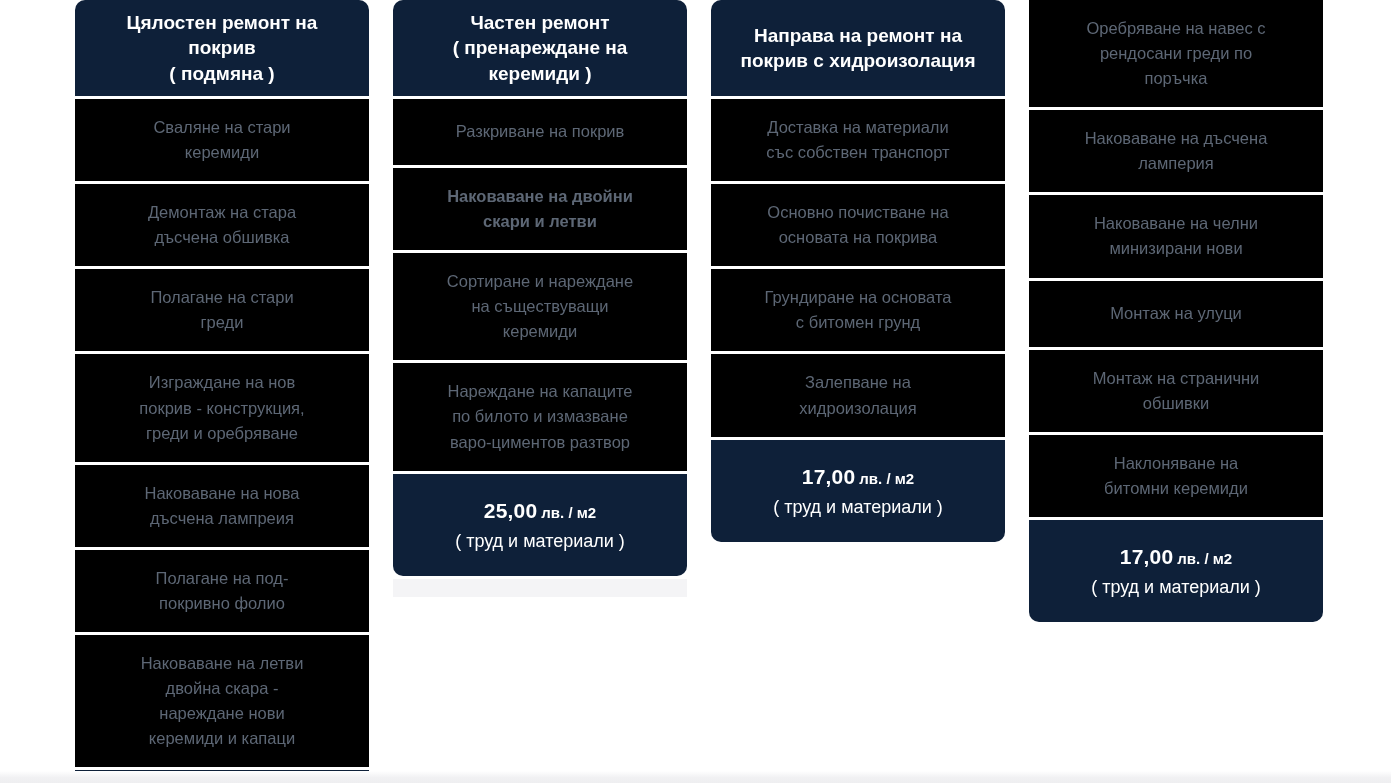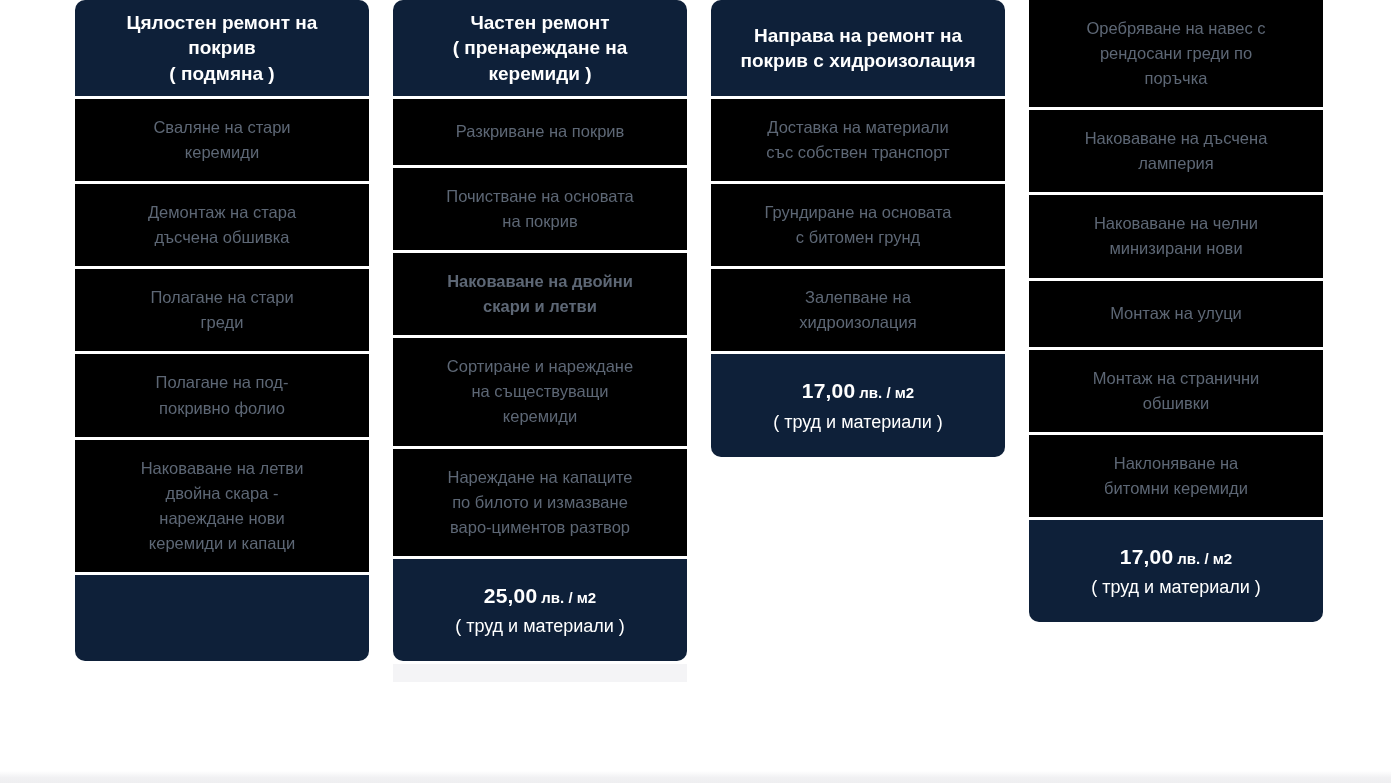--- a/index.html
+++ b/index.html
@@ -121,54 +121,59 @@
 <div id="pricing-table">
     <div class="pricing-column">
       <div class="column-header" style="min-height: 96px;">Цялостен ремонт на покрив
 ( подмяна )</div>
       <div class="feature-row" style="min-height: 75px;">Сваляне на стари
 керемиди</div>
       <div class="feature-row" style="min-height: 75px;">Демонтаж на стара
 дъсчена обшивка</div>
       <div class="feature-row" style="min-height: 75px;">Полагане на стари
 греди</div>
+      <div class="feature-row" style="min-height: 100px;">Изграждане на нов
+покрив - конструкция,
+греди и оребряване</div>
+      <div class="feature-row" style="min-height: 75px;">Наковаване на нова
+дъсчена лампреия</div>
       <div class="feature-row" style="min-height: 75px;">Полагане на под-
 покривно фолио</div>
       <div class="feature-row" style="min-height: 127px;">Наковаване на летви
 двойна скара -
 нареждане нови
 керемиди и капаци</div>
       <div class="price-row" style="min-height: 86px;"></div>
     </div>
     <div class="pricing-column">
       <div class="column-header" style="min-height: 96px;">Частен ремонт
 ( пренареждане на
 керемиди )</div>
       <div class="feature-row" style="min-height: 66px;">Разкриване на покрив</div>
-      <div class="feature-row" style="min-height: 75px;">Почистване на основата
-на покрив</div>
       <div class="feature-row" style="min-height: 75px; font-weight: bold;">Наковаване на двойни
 скари и летви</div>
       <div class="feature-row" style="min-height: 100px;">Сортиране и нареждане
 на съществуващи
 керемиди</div>
       <div class="feature-row" style="min-height: 100px;">Нареждане на капаците
 по билото и измазване
 варо-циментов разтвор</div>
       <div class="price-row" style="min-height: 90px;">
         <div class="price-amount-line"><span class="price-amount">25,00</span><span class="price-unit">лв. / м2</span></div>
         <div class="price-note">( труд и материали )</div>
       </div>
       <div class="spacer-row" style="height: 18px;"></div>
     </div>
     <div class="pricing-column">
       <div class="column-header" style="min-height: 96px;">Направа на ремонт на
 покрив с хидроизолация</div>
       <div class="feature-row" style="min-height: 75px;">Доставка на материали
 със собствен транспорт</div>
+      <div class="feature-row" style="min-height: 75px;">Основно почистване на
+основата на покрива</div>
       <div class="feature-row" style="min-height: 75px;">Грундиране на основата
 с битомен грунд</div>
       <div class="feature-row" style="min-height: 82px;">Залепване на
 хидроизолация</div>
       <div class="price-row" style="min-height: 95px;">
         <div class="price-amount-line"><span class="price-amount">17,00</span><span class="price-unit">лв. / м2</span></div>
         <div class="price-note">( труд и материали )</div>
       </div>
     </div>
     <div class="pricing-column">

